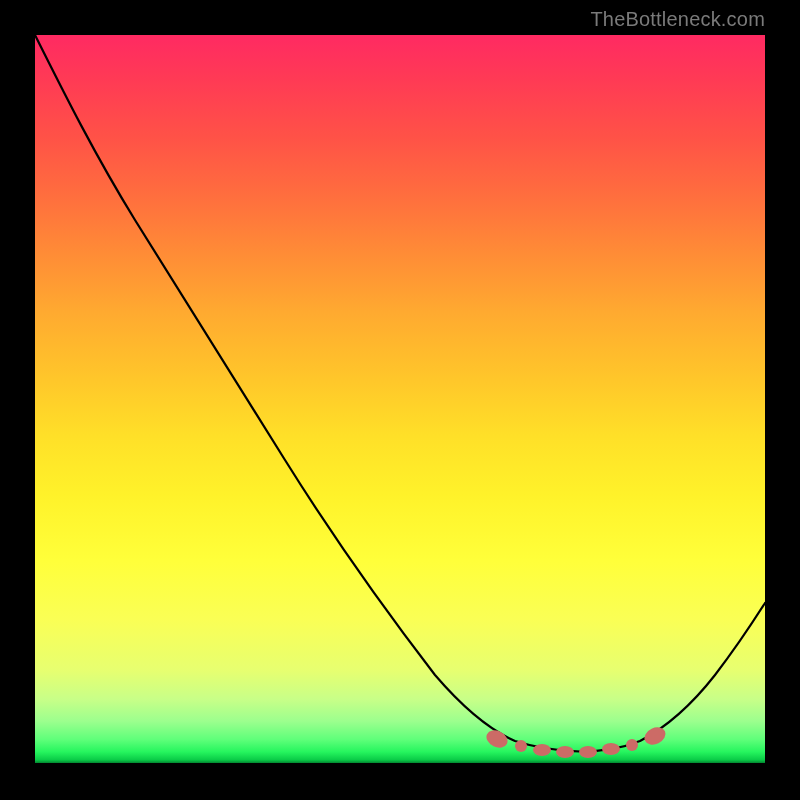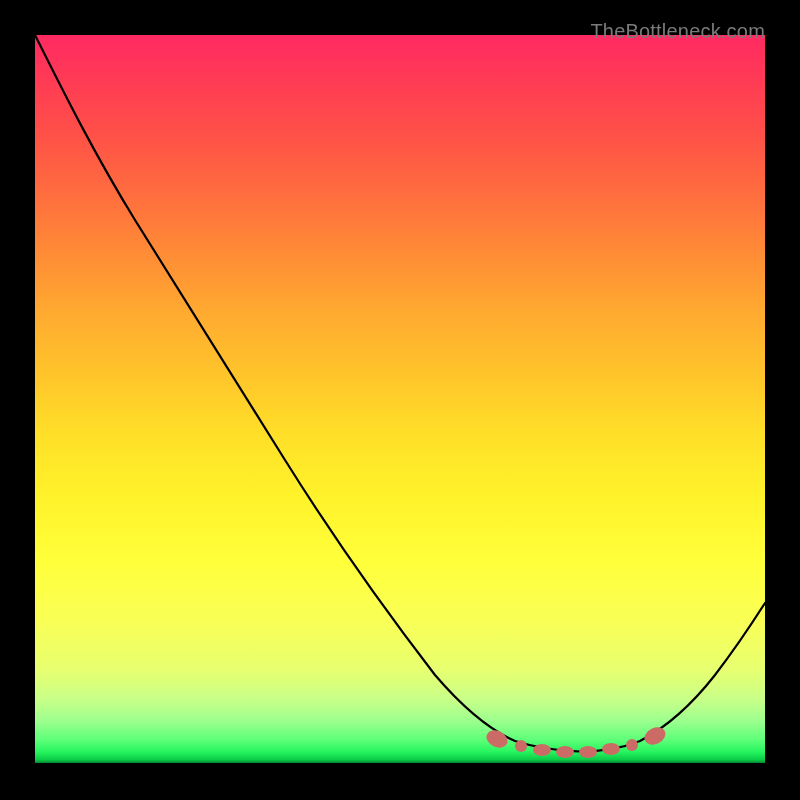--- a/index.html
+++ b/index.html
@@ -53,21 +53,20 @@
   }
   .watermark {
     position: absolute;
     top: 8px;
     right: 35px;
     color: #7a7a7a;
     font-size: 20px;
     font-weight: 500;
     letter-spacing: 0.2px;
     user-select: none;
-    margin-top: 12px;
   }
   svg.curve {
     position: absolute;
     left: 0;
     top: 0;
     width: 730px;
     height: 730px;
     pointer-events: none;
   }
   .curve-line {

